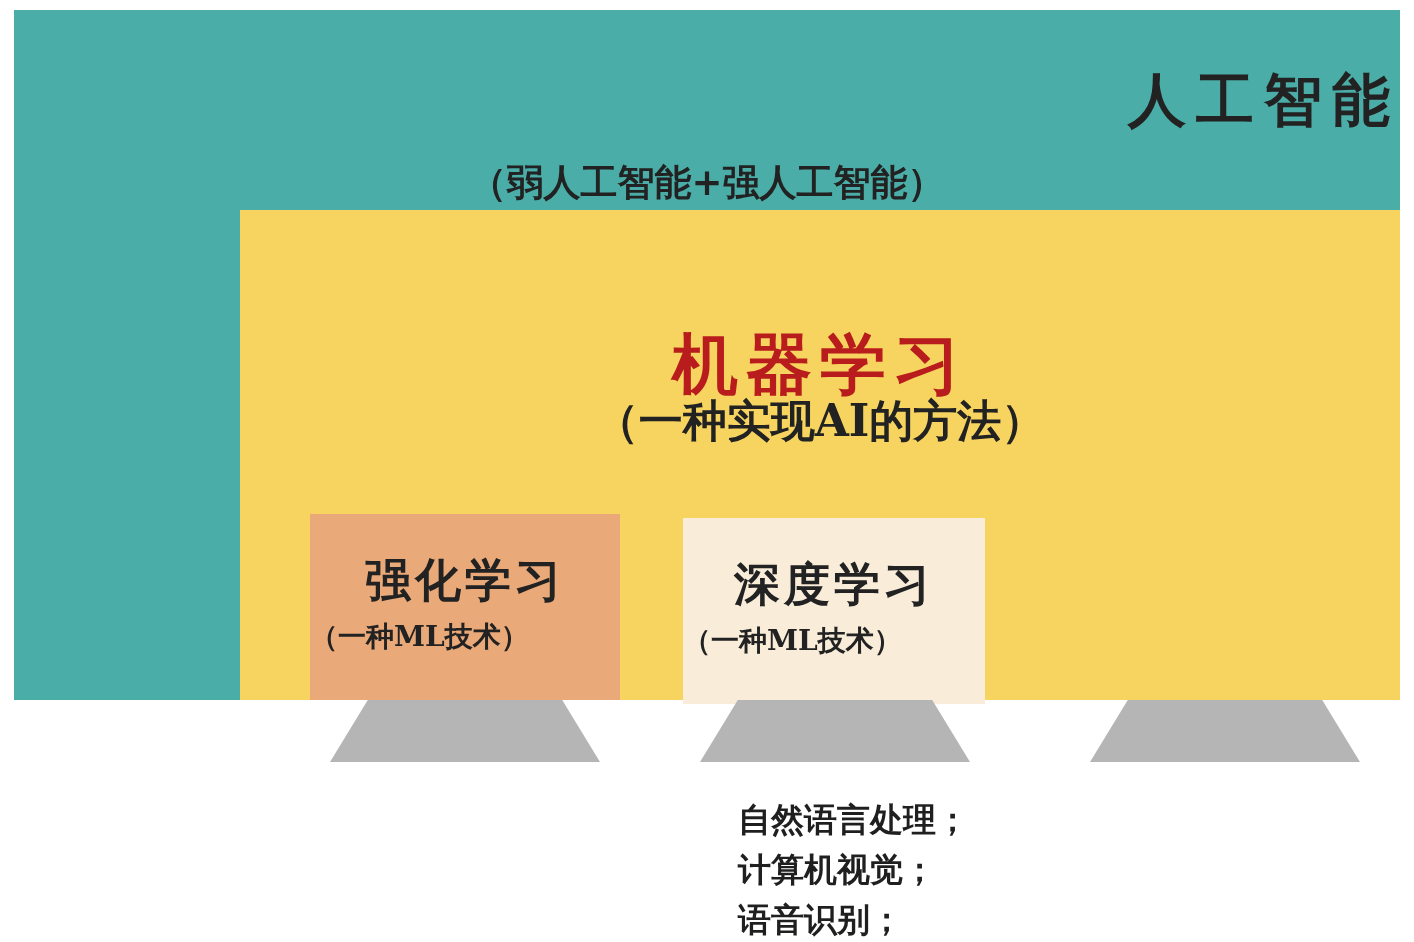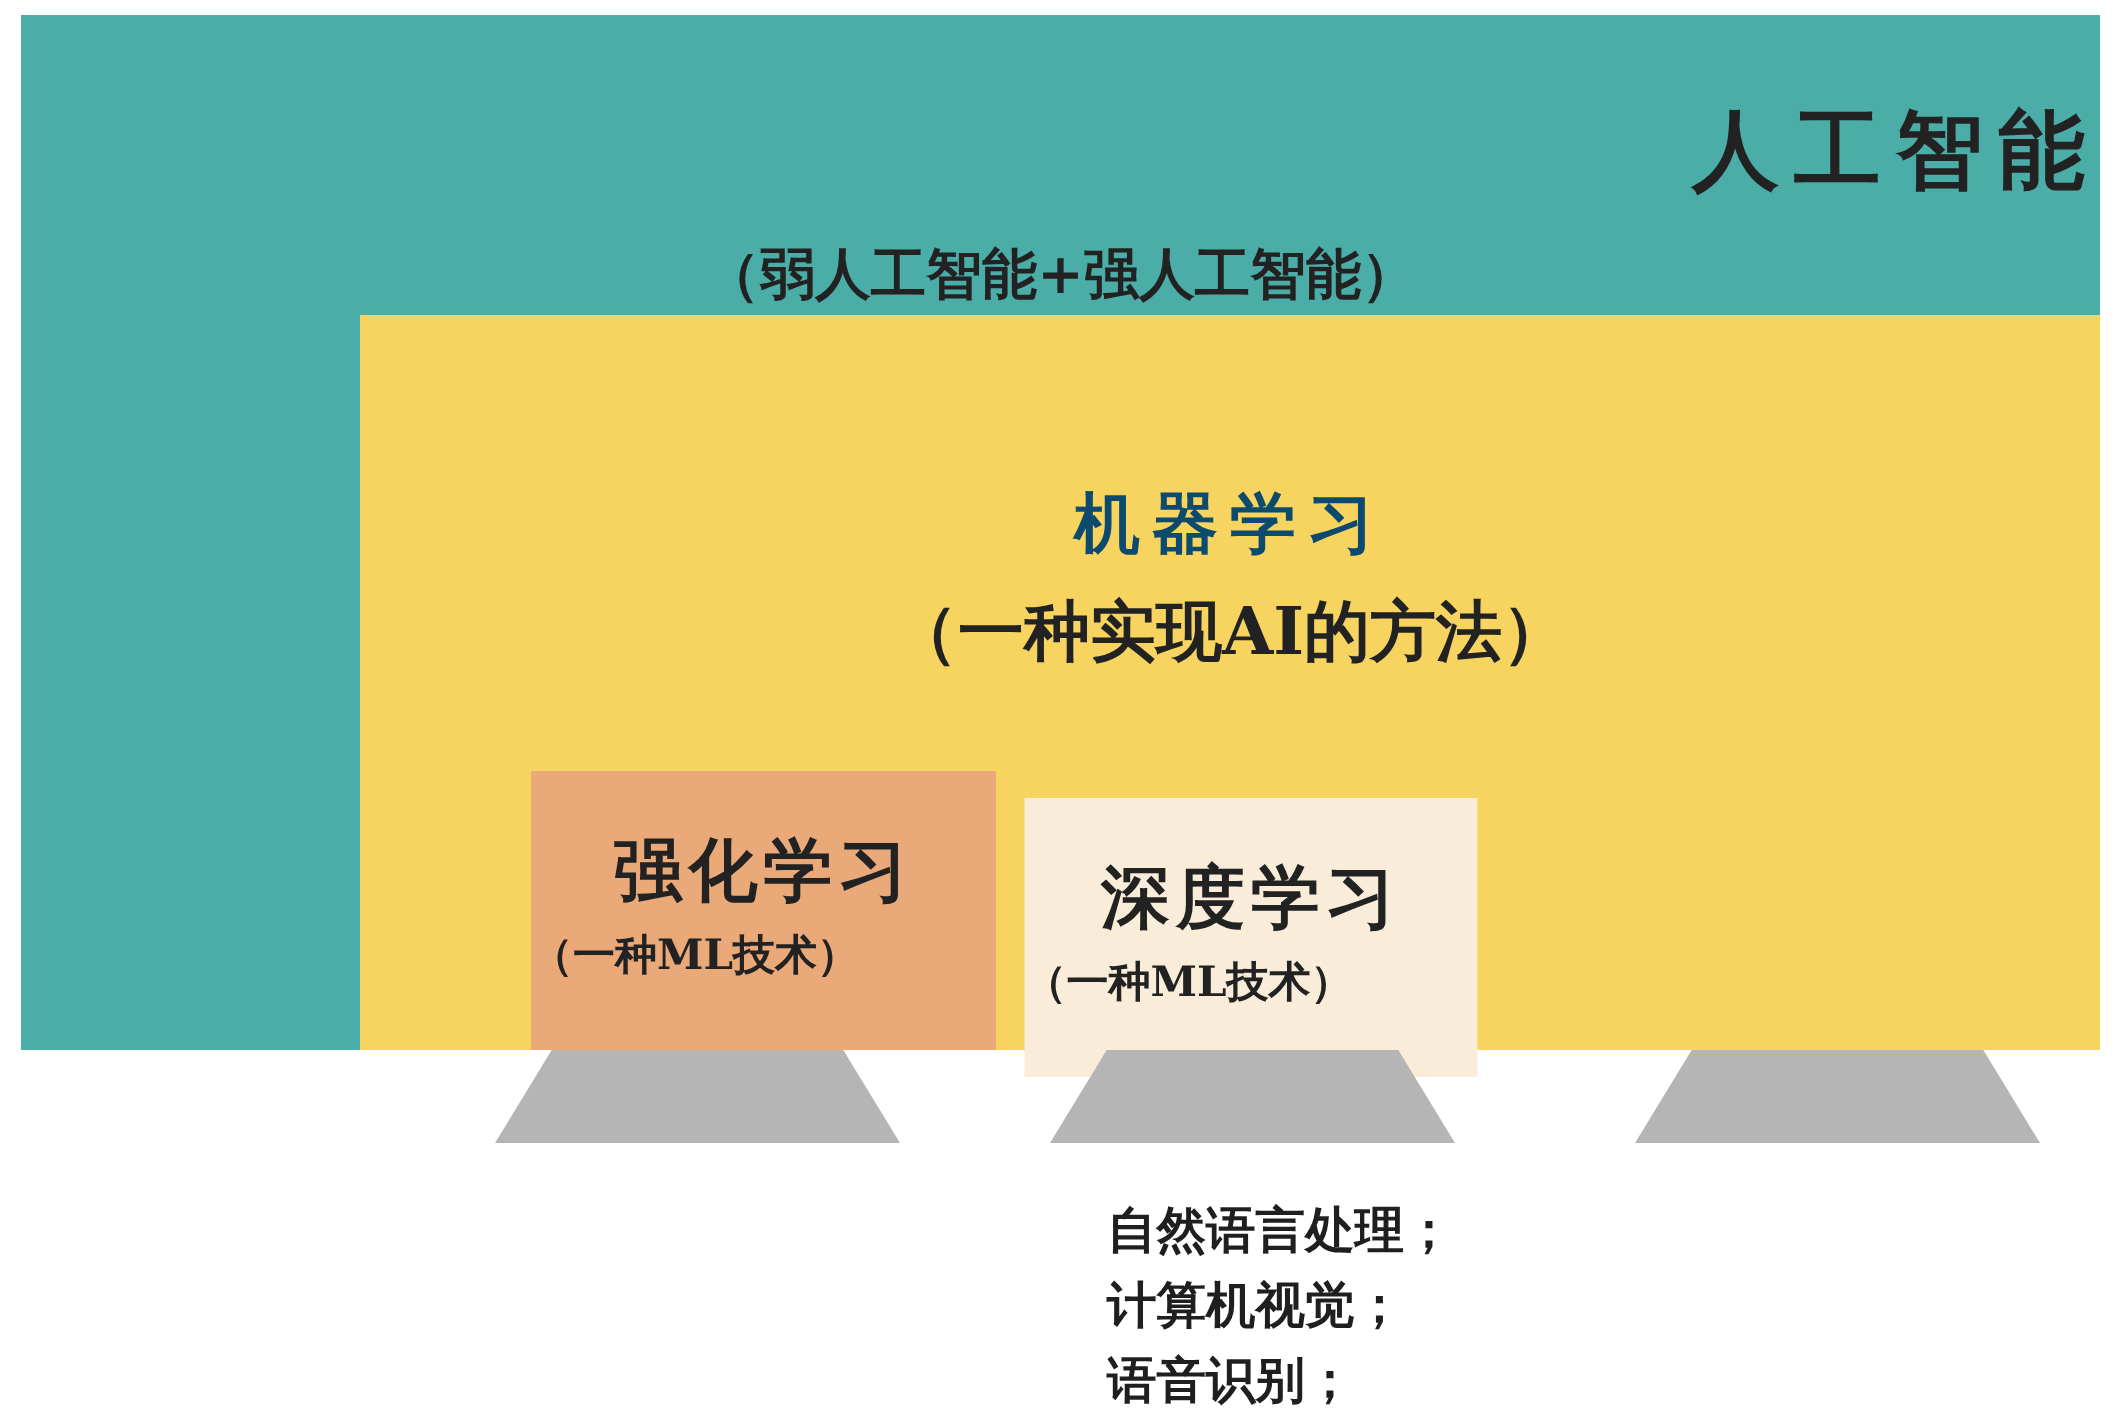--- a/index.html
+++ b/index.html
@@ -46,44 +46,43 @@
   .ml-box {
     position: absolute;
     left: 240px; top: 210px;
     width: 1160px; height: 490px;
     background: #f6d45f;
   }
   .ml-title {
     position: absolute;
     left: 0; top: 110px; width: 100%;
     text-align: center;
-    font-size: 44px;
+    font-size: 66px;
     font-weight: bold;
     letter-spacing: 8px;
-    color: #0c4a6e;
+    color: #b91c1c;
   }
   .ml-subtitle {
     position: absolute;
     left: 0; top: 182px; width: 100%;
     text-align: center;
     font-size: 44px;
     font-weight: bold;
     color: #222222;
   }
 
   .rl-box {
     position: absolute;
     left: 310px; top: 514px;
     width: 310px; height: 186px;
     background: #e9a978;
-    margin-left: 44px;
   }
   .dl-box {
     position: absolute;
-    left: 683px; top: 532px;
+    left: 683px; top: 518px;
     width: 302px; height: 186px;
     background: #f9edda;
   }
   .sub-box-title {
     position: absolute;
     left: 0; top: 36px; width: 100%;
     text-align: center;
     font-size: 46px;
     font-weight: bold;
     letter-spacing: 4px;

